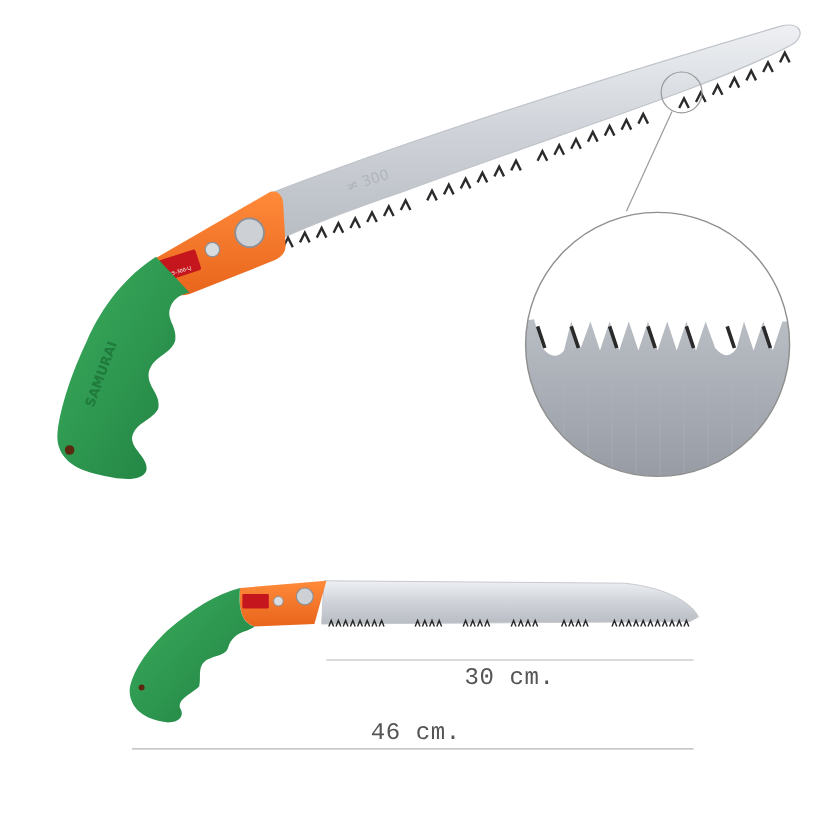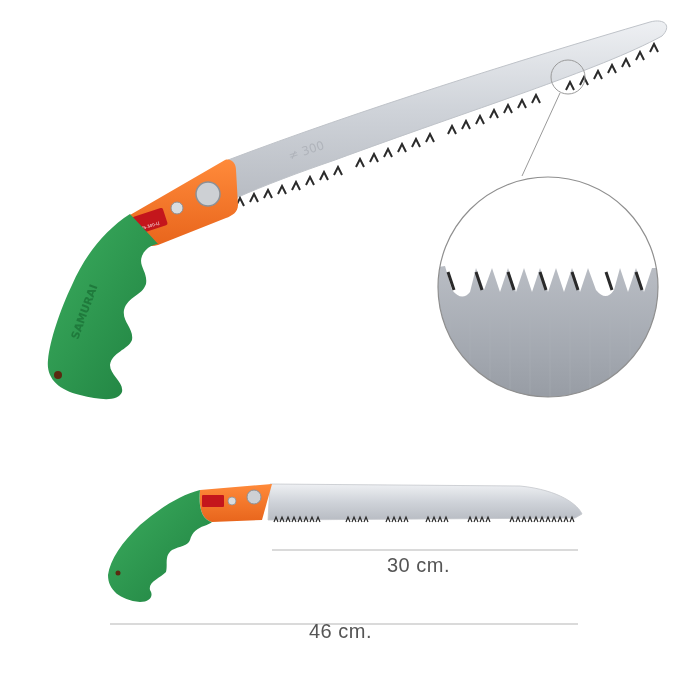--- a/index.html
+++ b/index.html
@@ -1,20 +1,20 @@
 <!DOCTYPE html>
 <html><head>
 <meta charset="utf-8">
 <style>
   html, body { margin: 0; padding: 0; background: #ffffff; }
   .canvas { position: relative; width: 700px; height: 700px; overflow: hidden; background: #ffffff; font-family: "Liberation Sans", sans-serif; }
   svg { position: absolute; left: 0; top: 0; }
-  .dim-label { position: absolute; font-family: Liberation Sans, sans-serif; font-size: 20px; color: #555555; letter-spacing: 0.5px; }
+  .dim-label { position: absolute; font-family: Liberation Mono, monospace; font-size: 20px; color: #555555; letter-spacing: 0.5px; }
   .dim-label.short { left: 387px; top: 554px; }
-  .dim-label.long { left: 309px; top: 620px; text-align: center; }
+  .dim-label.long { left: 309px; top: 600px; text-align: center; }
 </style>
 </head>
 <body>
 
 <div class="canvas">
 
   <svg width="700" height="700" viewBox="0 0 700 700">
     <defs>
       <linearGradient id="steel" x1="0" y1="0" x2="0" y2="1">
         <stop offset="0" stop-color="#eef0f3"></stop>

